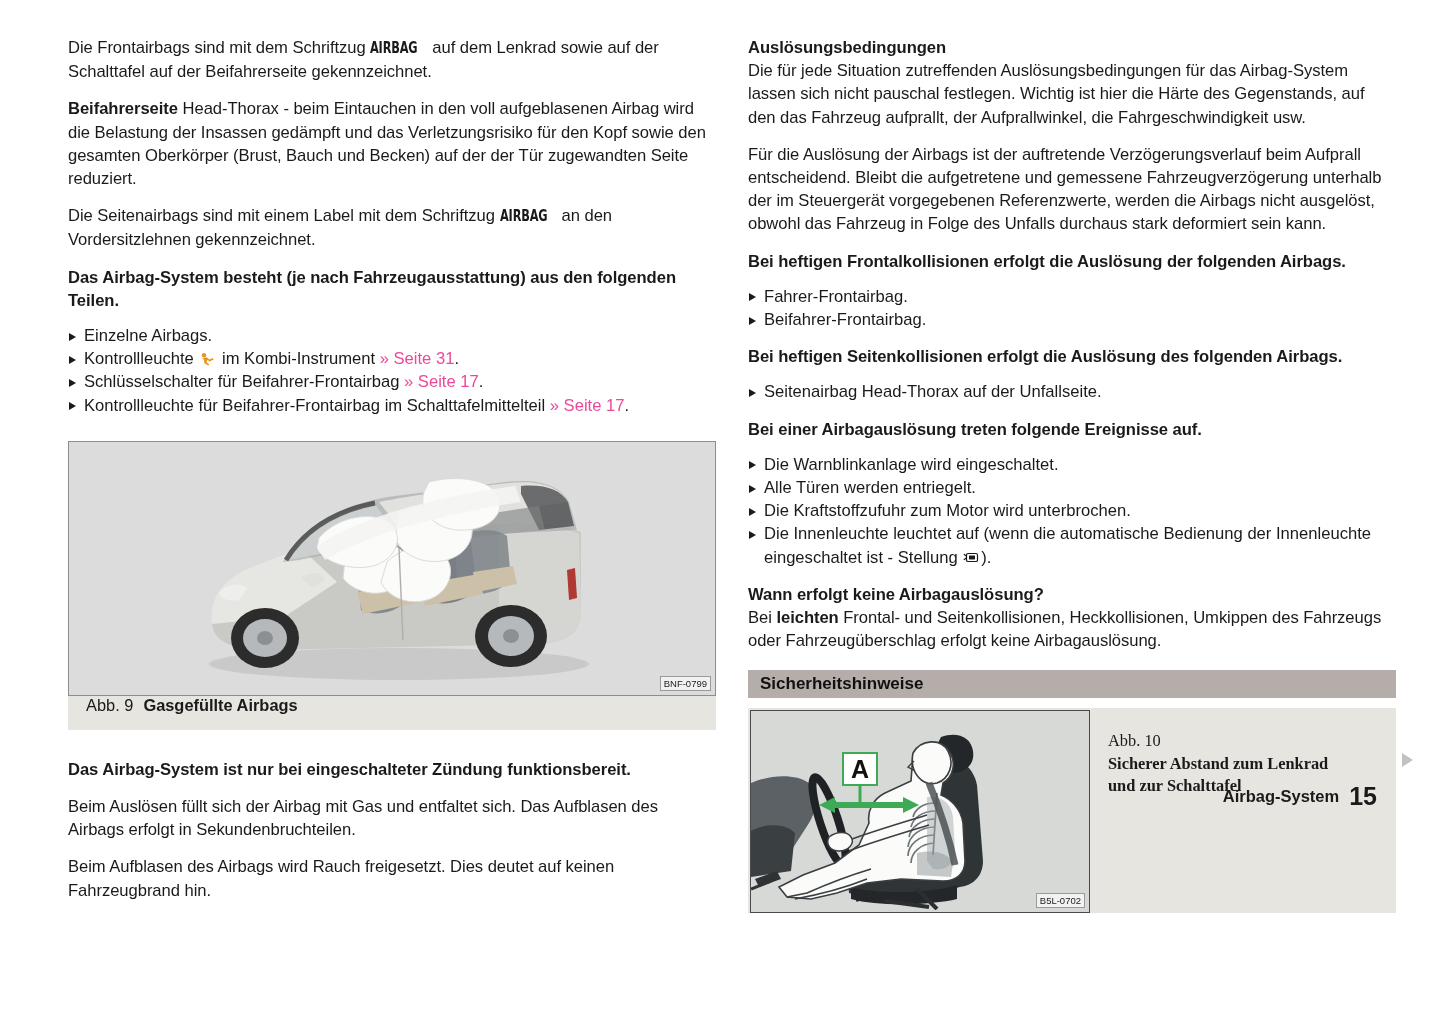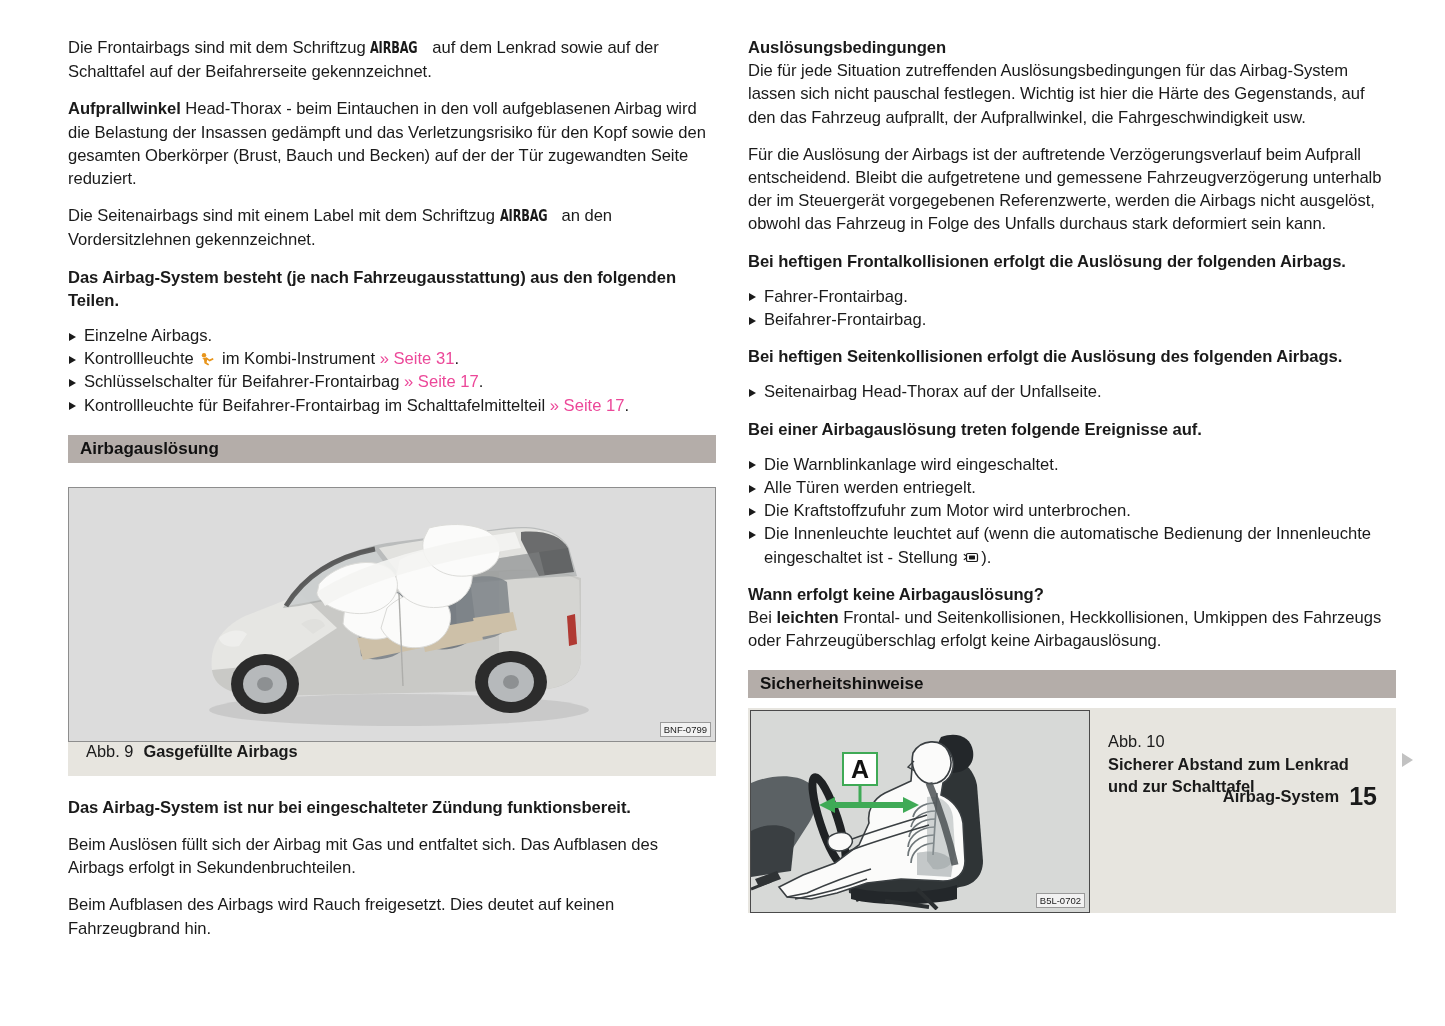--- a/index.html
+++ b/index.html
@@ -88,21 +88,21 @@
     display:flex;
   }
   .fig10-img{
     width:338px;height:201px;margin:2px 0 0 2px;
     border:1px solid #4a4a4a;
     background:#d6d8d6;
     position:relative;overflow:hidden;
   }
   .fig10-txt{
     flex:1;padding:22px 8px 0 18px;
-    font-size:16.4px;line-height:22.5px;
+    font-size:16.4px;line-height:22.5px;font-family:Liberation Serif, serif;
   }
   .fig10-txt .cap-label{font-weight:400;}
   .fig10-txt .cap-title{font-weight:700;}
 
   
   .margin-tri{
     position:absolute;left:1402px;top:753px;
     width:0;height:0;
     border-left:11px solid #c2c2c2;
     border-top:7px solid transparent;
@@ -129,39 +129,36 @@
 </style>
 </head>
 <body>
 
 <div class="page">
 
   <div class="col col-left">
 
     <p><span>Die Frontairbags sind mit dem Schriftzug </span><span class="airbag-logo">AIRBAG</span><span> auf dem Lenkrad sowie auf der Schalttafel auf der Beifahrerseite gekennzeichnet.</span></p>
 
-    <p><b>Aufprallwinkel</b><span> Head-Thorax - beim Eintauchen in den voll aufgeblasenen Airbag wird die Belastung der Insassen gedämpft und das Verletzungsrisiko für den Kopf sowie den gesamten Oberkörper (Brust, Bauch und Becken) auf der der Tür zugewandten Seite reduziert.</span></p>
+    <p><b>Beifahrerseite</b><span> Head-Thorax - beim Eintauchen in den voll aufgeblasenen Airbag wird die Belastung der Insassen gedämpft und das Verletzungsrisiko für den Kopf sowie den gesamten Oberkörper (Brust, Bauch und Becken) auf der der Tür zugewandten Seite reduziert.</span></p>
 
     <p><span>Die Seitenairbags sind mit einem Label mit dem Schriftzug </span><span class="airbag-logo">AIRBAG</span><span> an den Vordersitzlehnen gekennzeichnet.</span></p>
 
     <p class="sub-head">Das Airbag-System besteht (je nach Fahrzeugausstattung) aus den folgenden Teilen.</p>
 
     <ul class="bullets">
       <li><span>Einzelne Airbags.</span></li>
       <li><span>Kontrollleuchte </span><span class="icon-airbag-tell"><svg viewBox="0 0 15 14" width="15" height="14" aria-hidden="true">
               <circle cx="4" cy="3.3" r="2.2" fill="#e8951b"></circle>
               <path d="M2.2 6.4 L6.6 5.2 L9.4 7.4 L12.9 6.0 L13.6 7.6 L9.6 9.4 L7.2 7.8 L6.6 10.4 L9.2 12.2 L8.2 13.6 L4.4 11.2 L4.0 7.8 Z" fill="#e8951b"></path>
             </svg></span><span> im Kombi-Instrument </span><span class="link">» Seite 31</span><span>.</span></li>
       <li><span>Schlüsselschalter für Beifahrer-Frontairbag </span><span class="link">» Seite 17</span><span>.</span></li>
       <li><span>Kontrollleuchte für Beifahrer-Frontairbag im Schalttafelmittelteil </span><span class="link">» Seite 17</span><span>.</span></li>
     </ul>
 
-    <div class="band">
-        <span>Airbagauslösung</span>
-      </div>
 
     <div class="fig-wrap">
       <div class="fig-box">
         <svg viewBox="0 0 644 253" width="644" height="253" preserveAspectRatio="xMidYMid meet" aria-hidden="true">
           <rect x="0" y="0" width="644" height="253" fill="#dcdcdc"></rect>
 
           <ellipse cx="330" cy="222" rx="190" ry="16" fill="#b9b9b9" opacity="0.55"></ellipse>
 
           <path d="M143 182 C148 150 175 128 215 118 L330 96 C392 84 450 78 492 84 L512 90 L512 170 C512 190 498 200 470 202 L200 208 C165 209 145 200 143 182 Z" fill="#c9c9c6"></path>
 
@@ -213,21 +210,21 @@
           <path d="M330 106 L334 198" stroke="#aeaeab" stroke-width="1.4" fill="none"></path>
         </svg>
         <div class="img-code">BNF-0799</div>
       </div>
       <div class="fig-caption-band">
         <span class="cap-label">Abb. 9</span>
         <span class="cap-title">Gasgefüllte Airbags</span>
       </div>
     </div>
 
-    <p class="sub-head" style="margin-top:20px;">Das Airbag-System ist nur bei eingeschalteter Zündung funktionsbereit.</p>
+    <p class="sub-head" style="margin-top:28px;">Das Airbag-System ist nur bei eingeschalteter Zündung funktionsbereit.</p>
     <p style="margin-top:14px;">Beim Auslösen füllt sich der Airbag mit Gas und entfaltet sich. Das Aufblasen des Airbags erfolgt in Sekundenbruchteilen.</p>
     <p>Beim Aufblasen des Airbags wird Rauch freigesetzt. Dies deutet auf keinen Fahrzeugbrand hin.</p>
 
   </div>
 
   <div class="col col-right">
 
     <p class="sub-head">Auslösungsbedingungen</p>
     <p>Die für jede Situation zutreffenden Auslösungsbedingungen für das Airbag-System lassen sich nicht pauschal festlegen. Wichtig ist hier die Härte des Gegenstands, auf den das Fahrzeug aufprallt, der Aufprallwinkel, die Fahrgeschwindigkeit usw.</p>
     <p>Für die Auslösung der Airbags ist der auftretende Verzögerungsverlauf beim Aufprall entscheidend. Bleibt die aufgetretene und gemessene Fahrzeugverzögerung unterhalb der im Steuergerät vorgegebenen Referenzwerte, werden die Airbags nicht ausgelöst, obwohl das Fahrzeug in Folge des Unfalls durchaus stark deformiert sein kann.</p>

